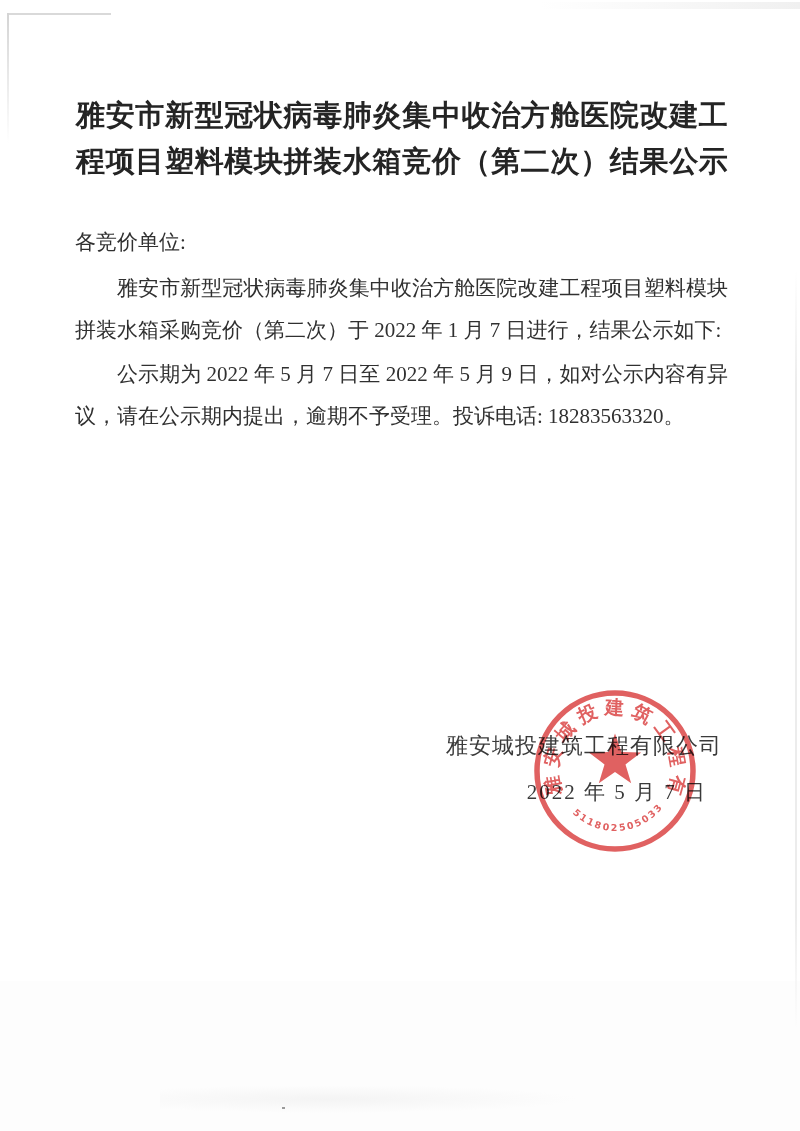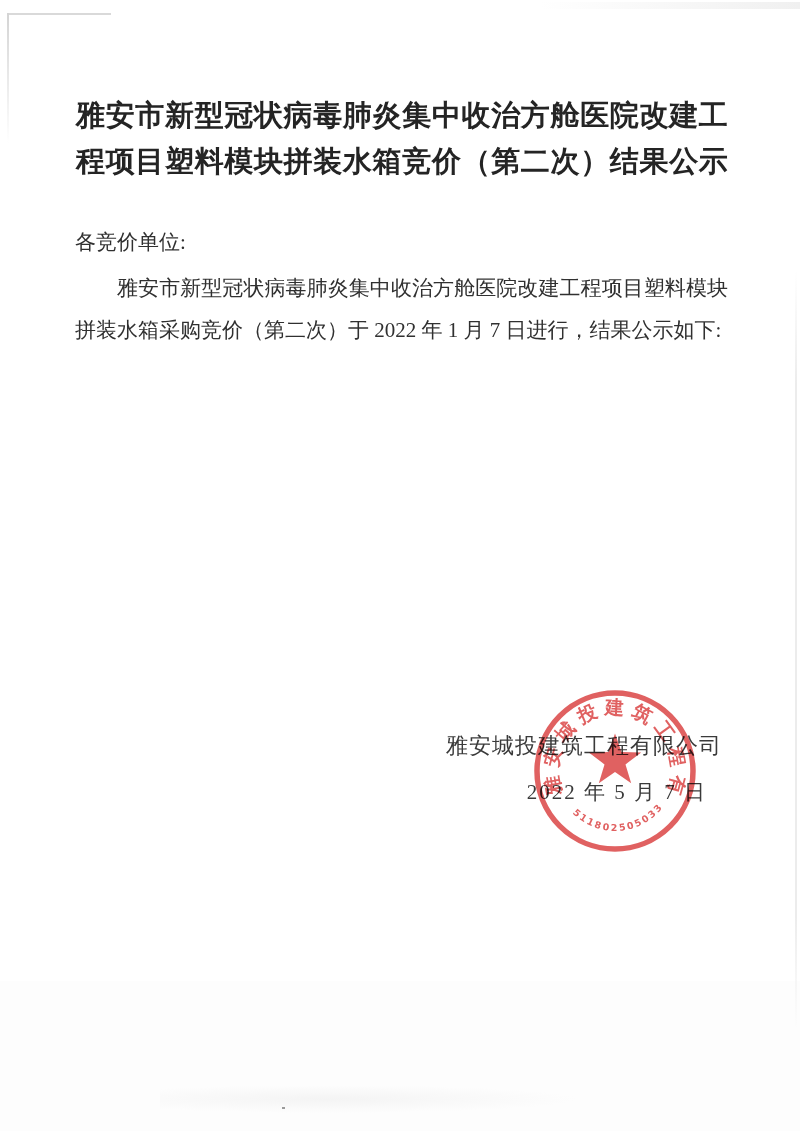--- a/index.html
+++ b/index.html
@@ -78,20 +78,21 @@
   <div class="art art-tr"></div>
   <div class="art art-right"></div>
   <div class="art art-smudge"></div>
   <div class="art art-speck"></div>
 
   <h1 class="title">雅安市新型冠状病毒肺炎集中收治方舱医院改建工程项目塑料模块拼装水箱竞价（第二次）结果公示</h1>
 
   <div class="doc-body">
     <p class="salutation">各竞价单位:</p>
     <p class="para">雅安市新型冠状病毒肺炎集中收治方舱医院改建工程项目塑料模块拼装水箱采购竞价（第二次）于 2022 年 1 月 7 日进行，结果公示如下:</p>
+    <p class="para">公示期为 2022 年 5 月 7 日至 2022 年 5 月 9 日，如对公示内容有异议，请在公示期内提出，逾期不予受理。投诉电话: 18283563320。</p>
   </div>
 
   <div class="signature">
     <div class="company">雅安城投建筑工程有限公司</div>
     <div class="date">2022 年 5 月 7 日</div>
   </div>
 
   <div class="seal">
     <svg viewBox="0 0 170 170" width="170" height="170" xmlns="http://www.w3.org/2000/svg">
       <defs>

